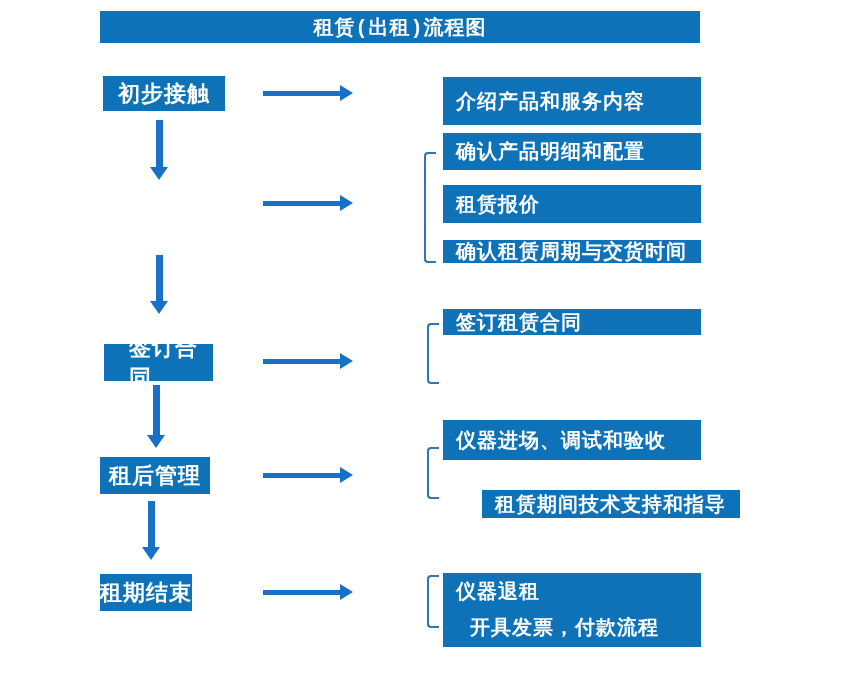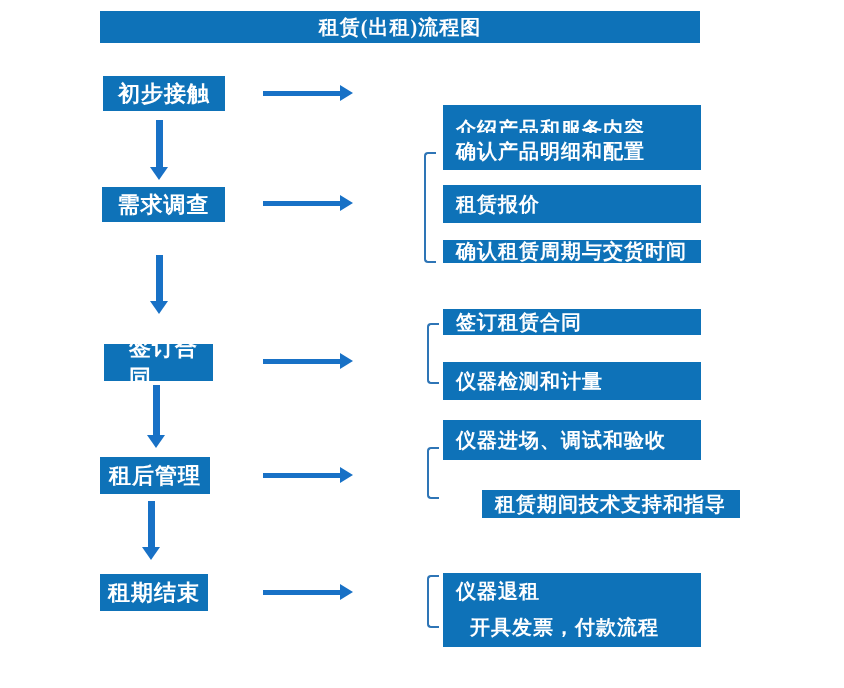--- a/index.html
+++ b/index.html
@@ -1,18 +1,18 @@
 <!DOCTYPE html>
 <html><head>
 <meta charset="utf-8">
 <style>
   html,body{margin:0;padding:0;background:#ffffff;}
   #canvas{
     position:relative;width:844px;height:688px;background:#ffffff;overflow:hidden;
-    font-family:Liberation Serif, serif;
+    font-family:Liberation Mono, monospace;
   }
   .blue-box{
     position:absolute;background:#0e72b8;color:#ffffff;font-weight:bold;
     display:flex;align-items:center;box-sizing:border-box;
   }
   .title-bar{justify-content:center;font-size:20px;letter-spacing:1px;}
   .step-box{justify-content:center;font-size:22px;letter-spacing:1px;}
   .detail-box{justify-content:flex-start;padding-left:13px;font-size:20px;letter-spacing:1px;}
   .h-arrow{position:absolute;display:flex;align-items:center;height:16px;}
   .h-arrow .shaft{flex:1;height:5px;background:#1871c6;}
@@ -27,24 +27,23 @@
   }
 </style>
 </head>
 <body>
 
 <div id="canvas">
 
   <div class="blue-box title-bar" style="left:100px;top:11px;width:600px;height:32px;">租赁(出租)流程图</div>
 
   <div class="blue-box step-box" style="left:103px;top:76px;width:122px;height:35px;">初步接触</div>
-  <div class="blue-box step-box" style="left:102px;top:187px;width:123px;height:35px;">需求调查</div>
   <div class="blue-box step-box" style="left:104px;top:344px;width:109px;height:37px;padding-left:25px;">签订合同</div>
   <div class="blue-box step-box" style="left:100px;top:457px;width:110px;height:37px;">租后管理</div>
-  <div class="blue-box step-box" style="left:100px;top:574px;width:108px;height:37px;text-align:right;">租期结束</div>
+  <div class="blue-box step-box" style="left:100px;top:574px;width:92px;height:37px;text-align:right;">租期结束</div>
 
   <div class="v-arrow" style="left:150px;top:120px;height:60px;">
     <div class="shaft"></div>
     <div class="head"></div>
   </div>
   <div class="v-arrow" style="left:150px;top:255px;height:59px;">
     <div class="shaft"></div>
     <div class="head"></div>
   </div>
   <div class="v-arrow" style="left:147px;top:385px;height:63px;">
@@ -75,28 +74,27 @@
   <div class="h-arrow" style="left:263px;top:584px;width:90px;">
     <div class="shaft"></div>
     <div class="head"></div>
   </div>
 
   <div class="bracket" style="left:424px;top:152px;height:111px;"></div>
   <div class="bracket" style="left:427px;top:323px;height:61px;"></div>
   <div class="bracket" style="left:427px;top:447px;height:52px;"></div>
   <div class="bracket" style="left:427px;top:575px;height:53px;"></div>
 
-  <div class="blue-box detail-box" style="left:443px;top:77px;width:258px;height:48px;margin-top:28px;">介绍产品和服务内容</div>
+  <div class="blue-box detail-box" style="left:443px;top:77px;width:258px;height:48px;">介绍产品和服务内容</div>
 
   <div class="blue-box detail-box" style="left:443px;top:133px;width:258px;height:37px;">确认产品明细和配置</div>
   <div class="blue-box detail-box" style="left:443px;top:185px;width:258px;height:38px;">租赁报价</div>
   <div class="blue-box detail-box" style="left:443px;top:240px;width:258px;height:23px;">确认租赁周期与交货时间</div>
 
   <div class="blue-box detail-box" style="left:443px;top:309px;width:258px;height:26px;">签订租赁合同</div>
-  <div class="blue-box detail-box" style="left:443px;top:362px;width:258px;height:38px;">仪器检测和计量</div>
 
   <div class="blue-box detail-box" style="left:443px;top:420px;width:258px;height:40px;">仪器进场、调试和验收</div>
   <div class="blue-box detail-box" style="left:443px;top:490px;width:258px;height:28px;margin-left:39px;">租赁期间技术支持和指导</div>
 
   <div class="blue-box detail-box" style="left:443px;top:573px;width:258px;height:37px;">仪器退租</div>
   <div class="blue-box detail-box" style="left:443px;top:608px;width:258px;height:39px;padding-left:27px;">开具发票，付款流程</div>
 
 </div>
 
 </body></html>

